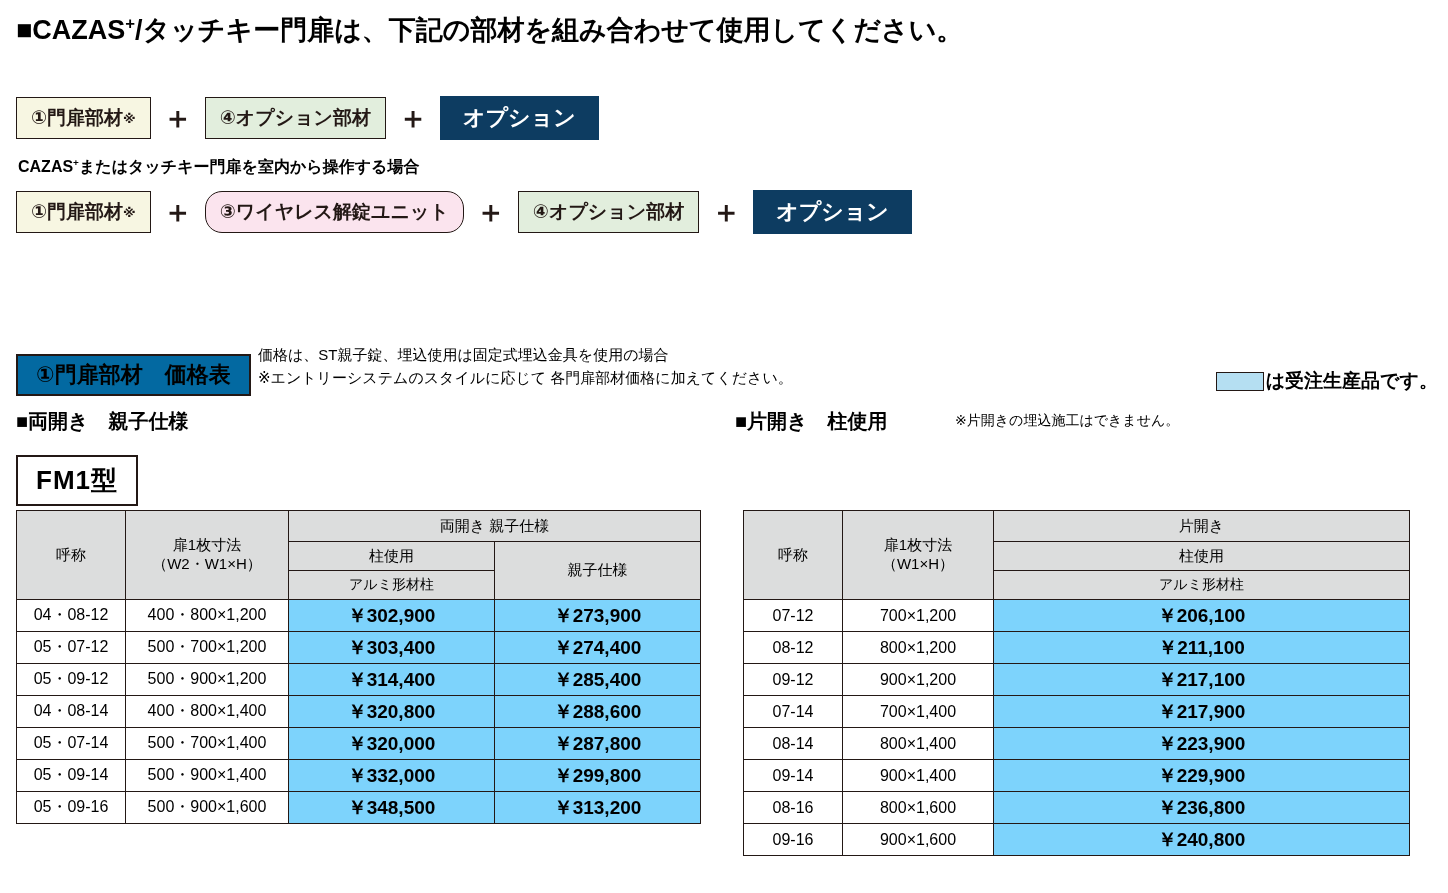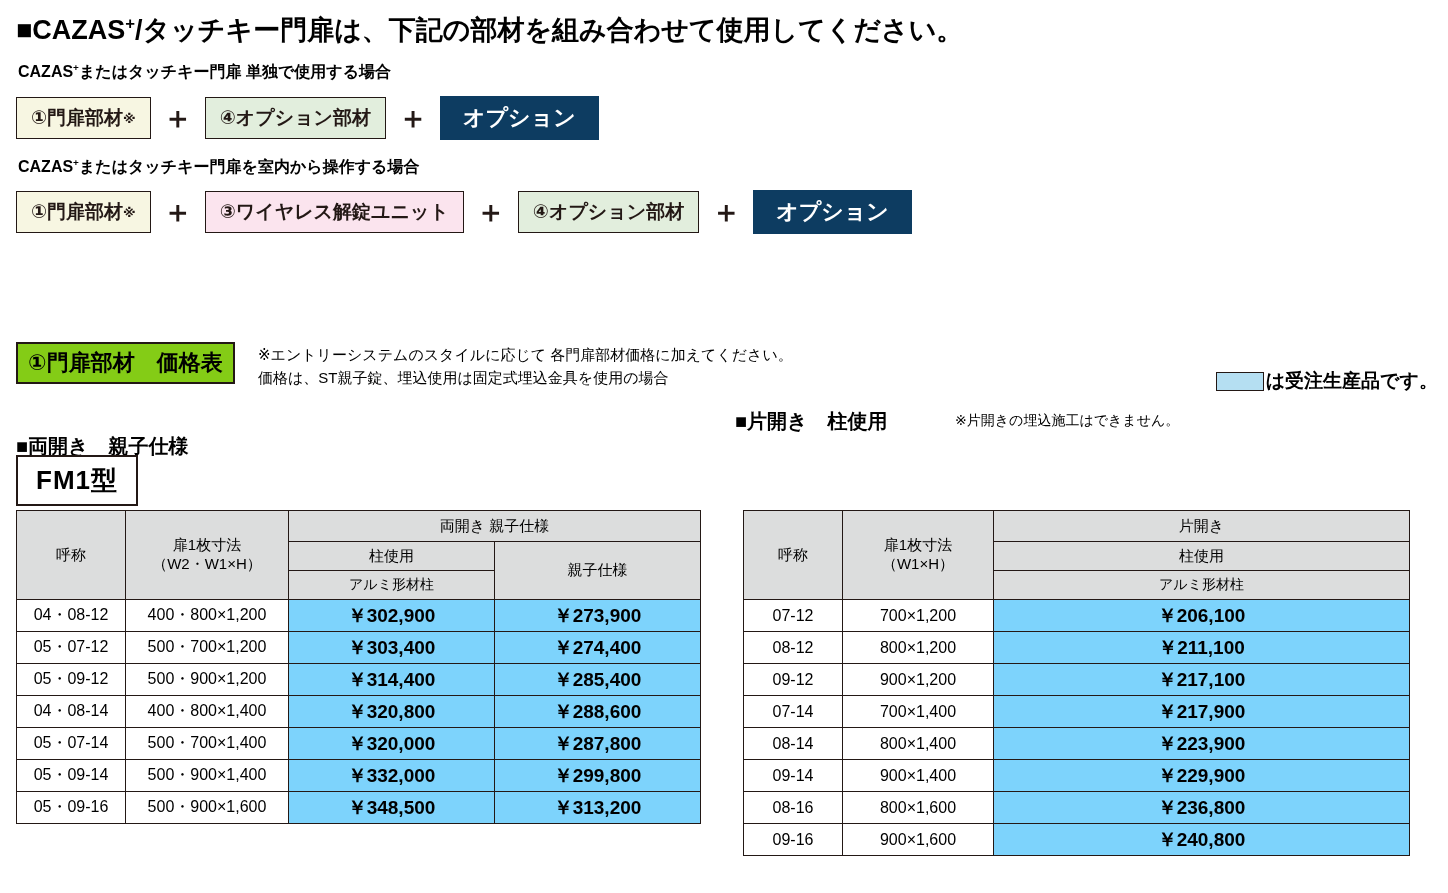--- a/index.html
+++ b/index.html
@@ -34,41 +34,41 @@
 
   .chip{
     border:1px solid #231815;
     display:flex;align-items:center;justify-content:center;
     font-weight:bold;
     box-sizing:border-box;
     white-space:nowrap;
   }
   .chip.cream{background:#f7f6e2;color:#231815;}
   .chip.green{background:#e2eedd;color:#231815;}
-  .chip.pink{background:#fbe4ee;color:#231815;}
+  .chip.pink{background:#fbe4ee;color:#231815;border-radius:17px;}
   .chip.navy{background:#0d3c61;color:#ffffff;border-color:#0d3c61;}
 
   .plus{
     font-size:30px;font-weight:bold;color:#231815;
     margin:0 12px;line-height:1;
   }
 
   #row1 .chip{height:42px;font-size:19px;padding:0 14px;}
   #row1 .chip.navy{height:44px;font-size:22px;padding:0 22px;}
   #row2 .chip{height:42px;font-size:19px;padding:0 14px;}
   #row2 .chip.navy{height:44px;font-size:22px;padding:0 22px;}
 
   .chip .small{font-size:13px;}
 
   
   .pricebox{
-    position:absolute;left:16px;top:342px;
+    position:absolute;left:16px;top:354px;
     border:2px solid #231815;
-    background:#84cc16;
-    padding:4px 10px;
+    background:#0369a1;
+    padding:4px 18px;
     font-size:22px;font-weight:bold;
     white-space:nowrap;
   }
   .pricenote{
     position:absolute;left:258px;top:344px;
     font-size:15px;line-height:1.5;white-space:nowrap;
   }
   .legend{
     position:absolute;right:10px;top:368px;
     display:flex;align-items:center;
@@ -76,21 +76,21 @@
   }
   .legend .swatch{
     width:46px;height:17px;background:#b5dff2;border:1px solid #231815;
     display:inline-block;margin-right:2px;
   }
 
   
   .sec-title{
     position:absolute;font-size:20px;font-weight:bold;white-space:nowrap;
   }
-  #secLeft{left:16px;top:408px;margin-top:25px;}
+  #secLeft{left:16px;top:408px;}
   #secRight{left:735px;top:408px;}
   #secRightNote{left:955px;top:412px;font-size:14px;font-weight:normal;}
 
   .model-badge{
     position:absolute;left:16px;top:455px;
     border:2px solid #231815;background:#fff;
     padding:6px 18px;font-size:26px;font-weight:bold;
     letter-spacing:1px;
   }
 
@@ -115,23 +115,20 @@
 </style>
 </head>
 <body>
 
 <div class="page">
 
   <div class="main-heading">
     <span>■CAZAS</span><span class="sup">+</span><span>/タッチキー門扉は、下記の部材を組み合わせて使用してください。</span>
   </div>
 
-  <div class="sub-label" id="sub1">
-    <span>CAZAS</span><span class="sup">+</span><span>またはタッチキー門扉 単独で使用する場合</span>
-  </div>
   <div class="chip-row" id="row1">
     <div class="chip cream">
       <span>①門扉部材</span>
         <span class="small">※</span>
     </div>
     <div class="plus">＋</div>
     <div class="chip green">
       <span>④オプション部材</span>
     </div>
     <div class="plus">＋</div>
@@ -157,22 +154,22 @@
       <span>④オプション部材</span>
     </div>
     <div class="plus">＋</div>
     <div class="chip navy">
       <span>オプション</span>
     </div>
   </div>
 
   <div class="pricebox">①門扉部材　価格表</div>
   <div class="pricenote">
+    <div>価格は、ST親子錠、埋込使用は固定式埋込金具を使用の場合</div>
     <div>※エントリーシステムのスタイルに応じて 各門扉部材価格に加えてください。</div>
-    <div>価格は、ST親子錠、埋込使用は固定式埋込金具を使用の場合</div>
   </div>
   <div class="legend">
     <span class="swatch"></span>
     <span>は受注生産品です。</span>
   </div>
 
   <div class="sec-title" id="secLeft">■両開き　親子仕様</div>
   <div class="sec-title" id="secRight">■片開き　柱使用</div>
   <div class="sec-title" id="secRightNote">※片開きの埋込施工はできません。</div>
 

